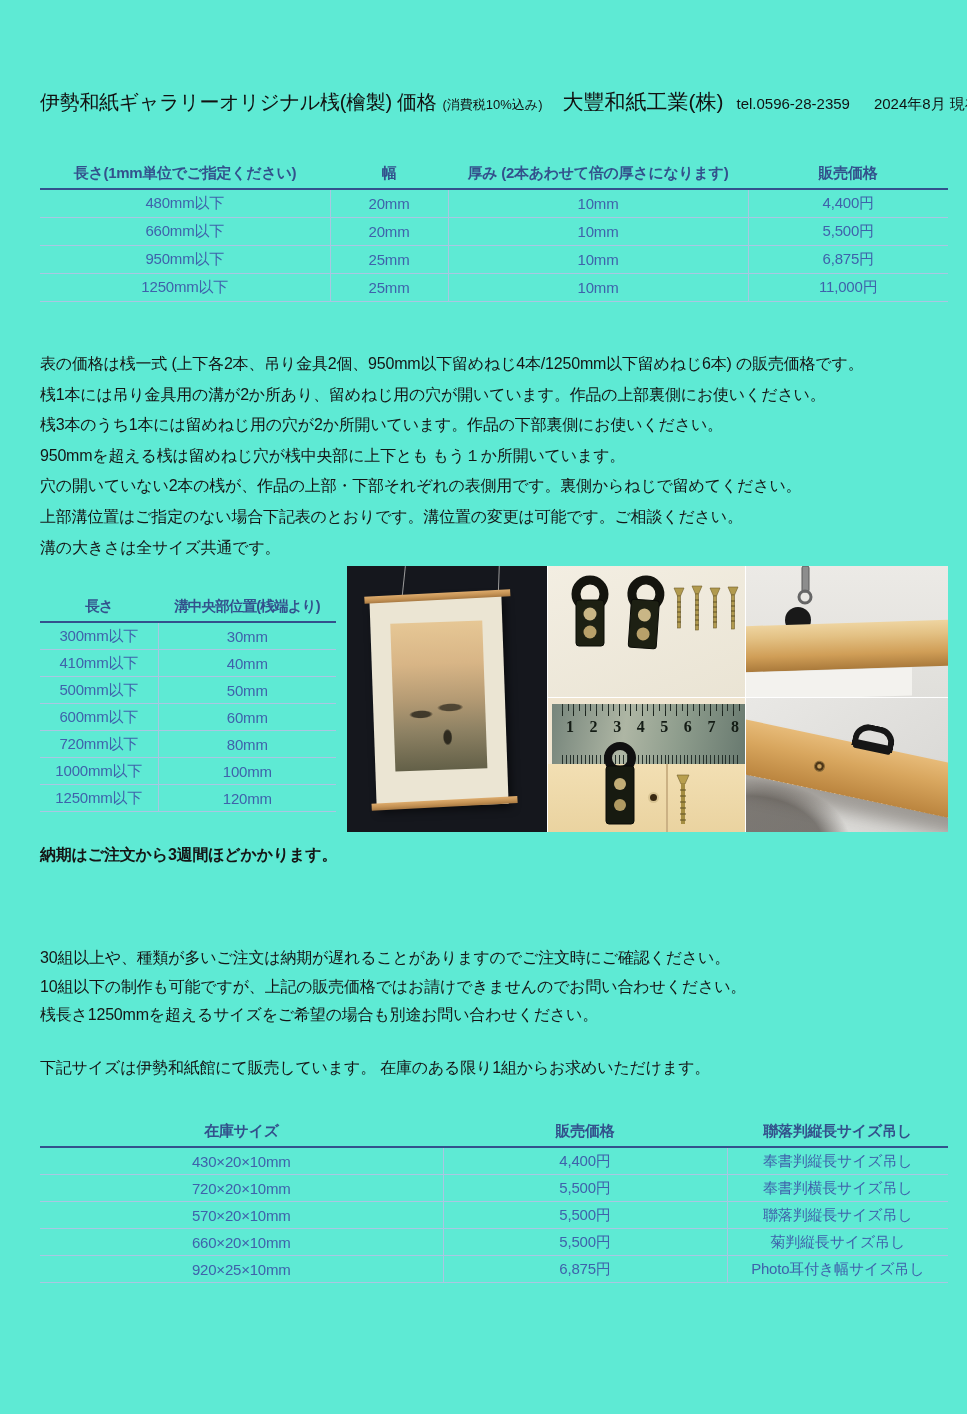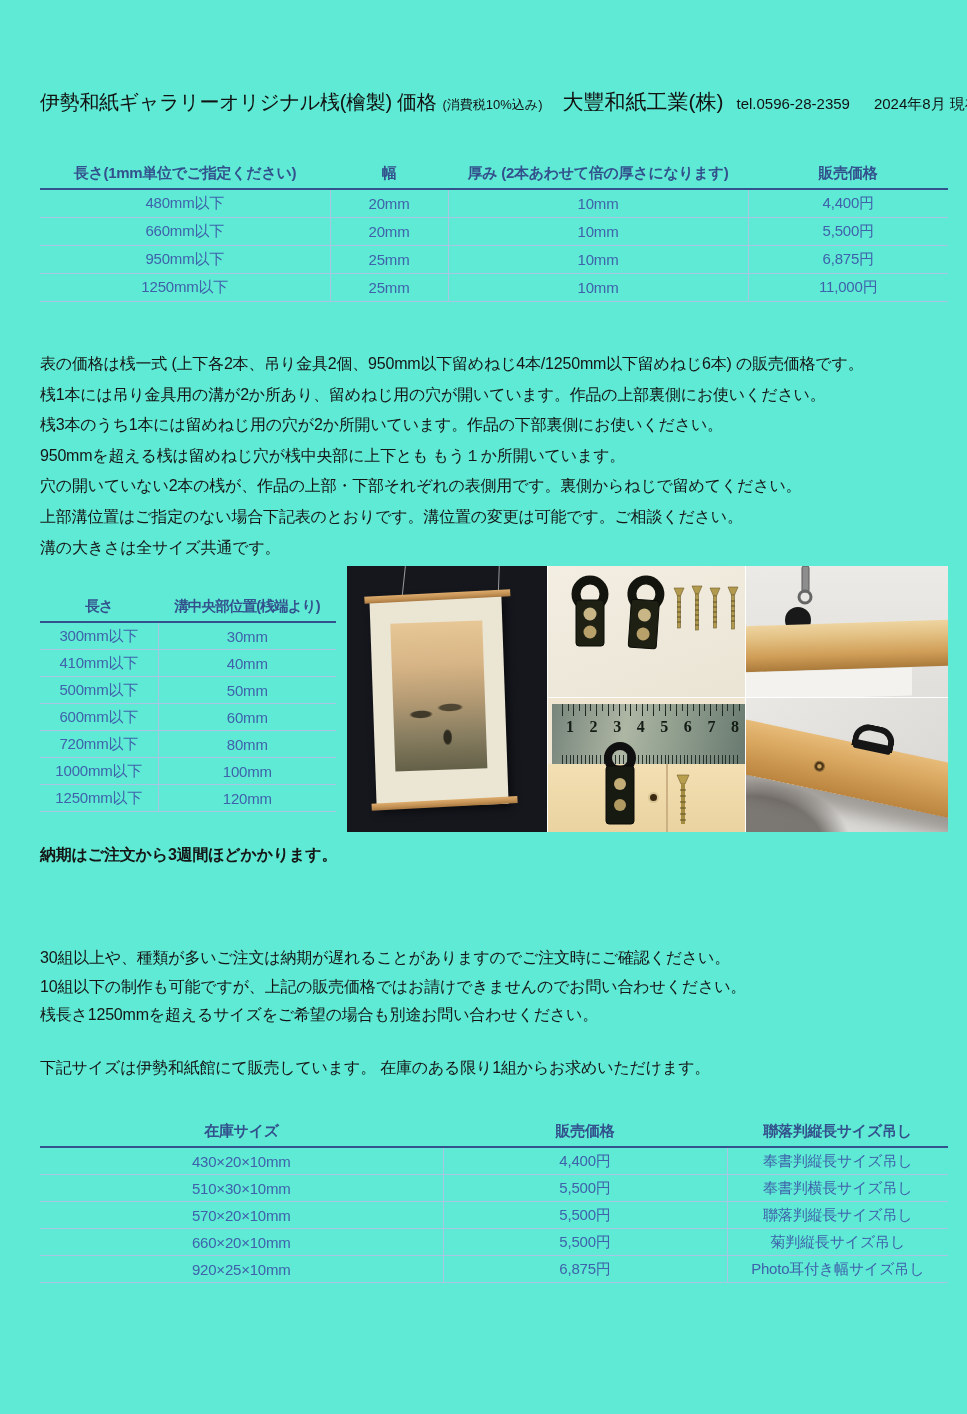--- a/index.html
+++ b/index.html
@@ -334,21 +334,21 @@
         <th>聯落判縦長サイズ吊し</th>
       </tr>
     </thead>
     <tbody>
       <tr>
         <td>430×20×10mm</td>
         <td>4,400円</td>
         <td>奉書判縦長サイズ吊し</td>
       </tr>
       <tr>
-        <td>510×30×10mm</td>
+        <td>720×20×10mm</td>
         <td>5,500円</td>
         <td>奉書判横長サイズ吊し</td>
       </tr>
       <tr>
         <td>570×20×10mm</td>
         <td>5,500円</td>
         <td>聯落判縦長サイズ吊し</td>
       </tr>
       <tr>
         <td>660×20×10mm</td>

